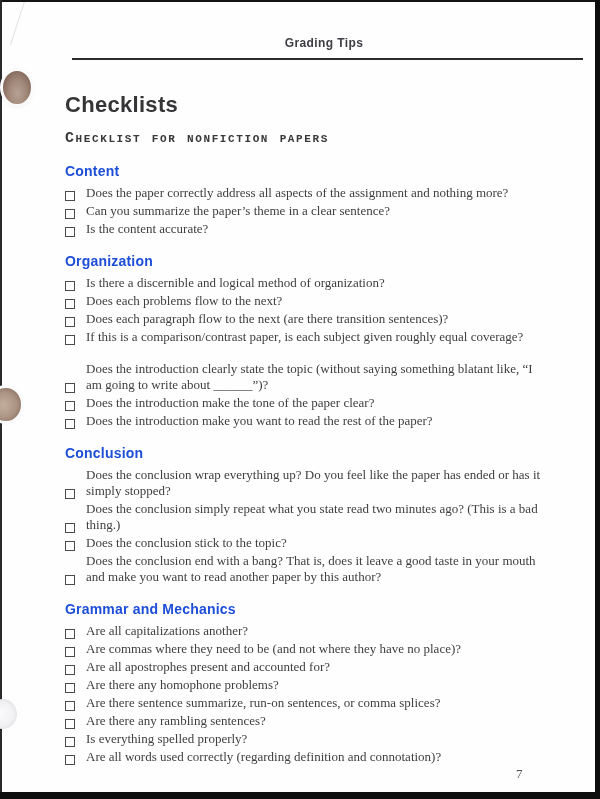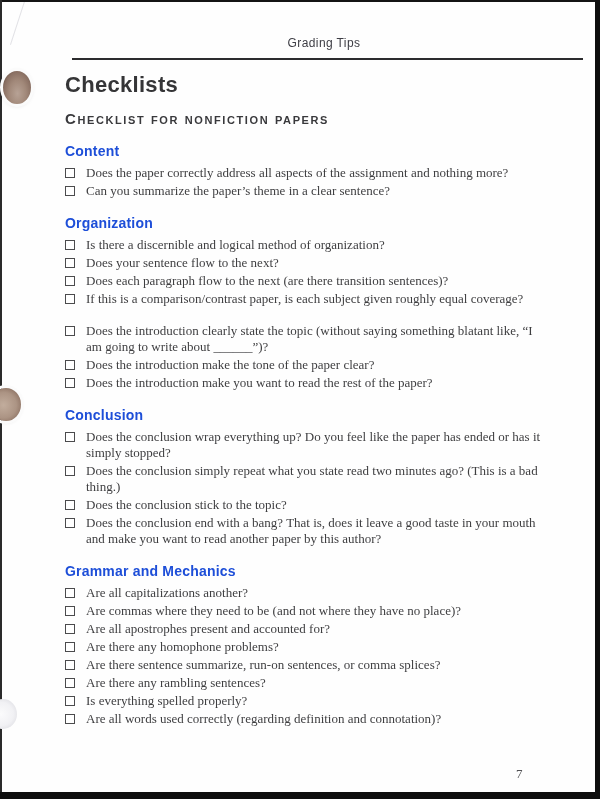--- a/index.html
+++ b/index.html
@@ -34,55 +34,55 @@
   }
   .hole-3 {
     top: 699px; left: -11px; width: 28px; height: 30px;
     background: radial-gradient(ellipse at 42% 50%, #fbfbfc 0%, #f1f1f4 55%, #dcdce1 88%, #c6c6cc 100%);
   }
   
   .running-head {
     position: absolute; top: 36px; left: 65px; width: 518px;
     text-align: center;
     font-family: "Liberation Sans", sans-serif;
-    font-weight: normal; font-size: 12px;
+    font-weight: bold; font-size: 12px;
     color: #3d3d44; letter-spacing: 0.4px;
     z-index: 2;
   }
   .header-rule {
     position: absolute; top: 58px; left: 72px; width: 511px; height: 2px;
     background: #2c2c2e; z-index: 2;
   }
   
   .page-body {
-    position: absolute; top: 72px; left: 65px; width: 483px; z-index: 2;
+    position: absolute; top: 92px; left: 65px; width: 483px; z-index: 2;
   }
   .doc-title {
     font-family: "Liberation Sans", sans-serif;
     font-weight: bold; font-size: 22px;
     color: #353537; letter-spacing: 0.3px;
   }
   .doc-subtitle {
     margin-top: 12px;
-    font-family: Liberation Sans, sans-serif;
+    font-family: Liberation Mono, monospace;
     font-weight: bold; font-size: 15px;
     font-variant: small-caps;
     text-transform: lowercase;
     color: #39393c; letter-spacing: 1.6px;
   }
   .doc-subtitle::first-letter { text-transform: uppercase; }
   .section { margin-top: 16px; }
   .section-heading {
     font-family: "Liberation Sans", sans-serif;
     font-weight: bold; font-size: 14px;
     color: #1d4ed8; letter-spacing: 0.2px;
     margin-bottom: 6px;
   }
   .item {
-    display: flex; align-items: flex-start;
+    display: flex; align-items: flex-end;
     gap: 11px; margin-bottom: 2px;
     font-size: 13px; line-height: 16px;
     color: #3e3e40;
   }
   .checkbox {
     flex: 0 0 auto;
     width: 8px; height: 8px;
     border: 1.6px solid #4b4b4d;
     margin-top: 3px;
     background: #fff;
@@ -120,34 +120,38 @@
   <div class="item">
     <span class="checkbox"></span>
     <span class="item-text">Does the paper correctly address all aspects of the assignment and nothing more?</span>
   </div>
 
   <div class="item">
     <span class="checkbox"></span>
     <span class="item-text">Can you summarize the paper’s theme in a clear sentence?</span>
   </div>
 
+  <div class="item">
+    <span class="checkbox"></span>
+    <span class="item-text">Is the content accurate?</span>
+  </div>
 </div>
   </div>
 
   <div class="section">
     <div class="section-heading">Organization</div>
     <div>
   <div class="item">
     <span class="checkbox"></span>
     <span class="item-text">Is there a discernible and logical method of organization?</span>
   </div>
 
   <div class="item">
     <span class="checkbox"></span>
-    <span class="item-text">Does your sentence flow to the next?</span>
+    <span class="item-text">Does each problems flow to the next?</span>
   </div>
 
   <div class="item">
     <span class="checkbox"></span>
     <span class="item-text">Does each paragraph flow to the next (are there transition sentences)?</span>
   </div>
 
   <div class="item">
     <span class="checkbox"></span>
     <span class="item-text">If this is a comparison/contrast paper, is each subject given roughly equal coverage?</span>

